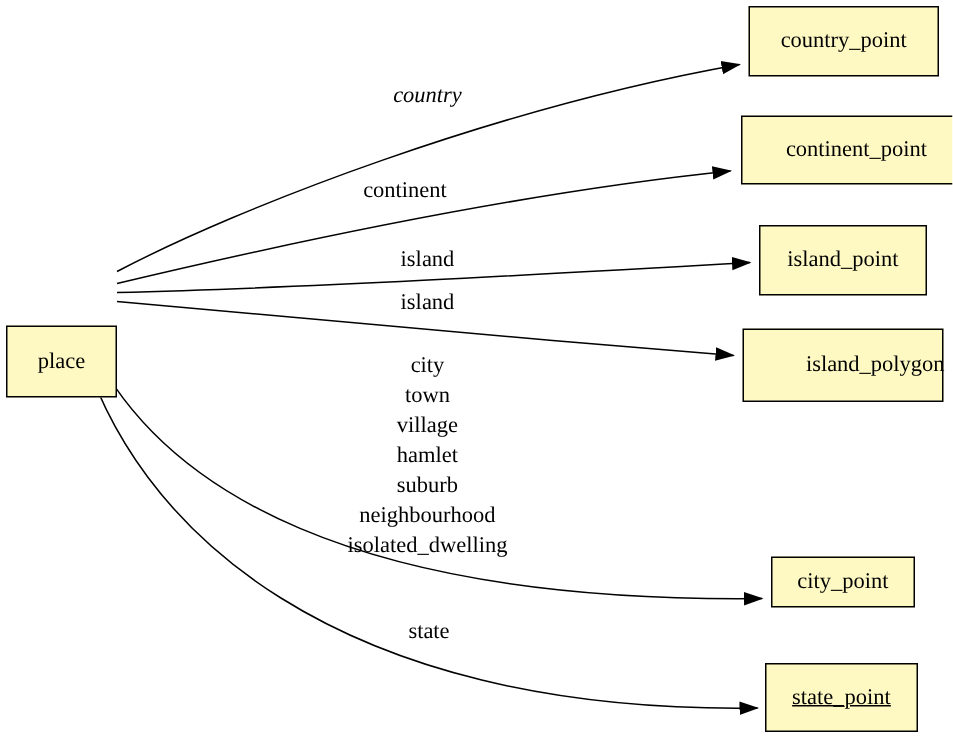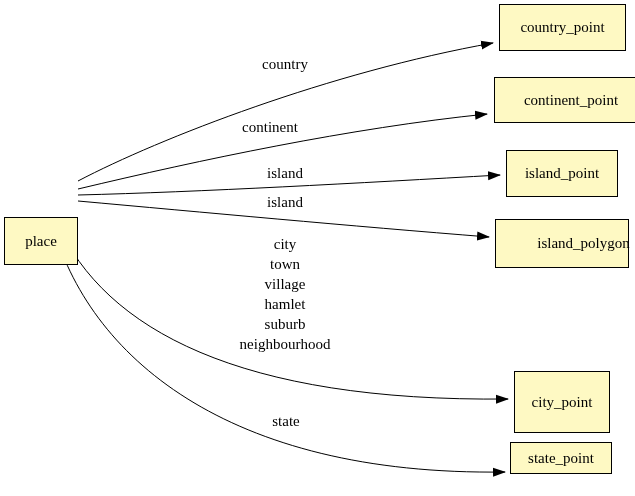--- a/index.html
+++ b/index.html
@@ -67,36 +67,37 @@
   <div class="node" style="left:4px; top:174px; width:74px; height:48px;margin-top:43px;">place</div>
 
   <div class="node" style="left:499px; top:4px; width:127px; height:47px;">country_point</div>
 
   <div class="node" style="left:494px; top:77px; width:154px; height:46px;">continent_point</div>
 
   <div class="node" style="left:506px; top:150px; width:112px; height:47px;">island_point</div>
 
   <div class="node" style="left:495px; top:219px; width:134px; height:49px;padding-left:43px;">island_polygon</div>
 
-  <div class="node" style="left:514px; top:371px; width:96px; height:62px;">city_point</div>
+  <div class="node" style="left:514px; top:371px; width:96px; height:34px;">city_point</div>
 
-  <div class="node" style="left:510px; top:442px; width:102px; height:32px;">state_point</div>
+  <div class="node" style="left:510px; top:442px; width:102px; height:46px;text-decoration:underline;">state_point</div>
 
-  <div class="elabel" style="left:285px; top:54px;">country</div>
+  <div class="elabel" style="left:285px; top:54px;font-style:italic;">country</div>
 
   <div class="elabel" style="left:270px; top:117px;">continent</div>
 
   <div class="elabel" style="left:285px; top:163px;">island</div>
 
   <div class="elabel" style="left:285px; top:192px;">island</div>
 
   <div class="elabel" style="left:285px; top:234px;">
     <div>city</div>
     <div>town</div>
     <div>village</div>
     <div>hamlet</div>
     <div>suburb</div>
     <div>neighbourhood</div>
+    <div>isolated_dwelling</div>
   </div>
 
   <div class="elabel" style="left:286px; top:411px;">state</div>
 
 </div>
 
 </body></html>

